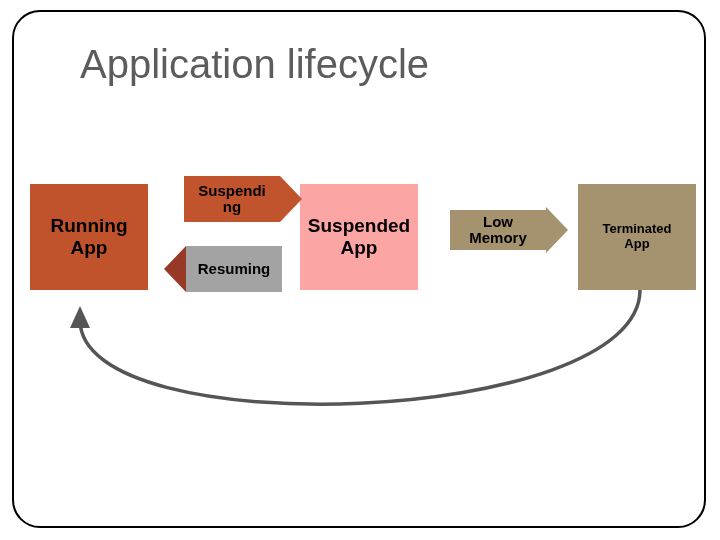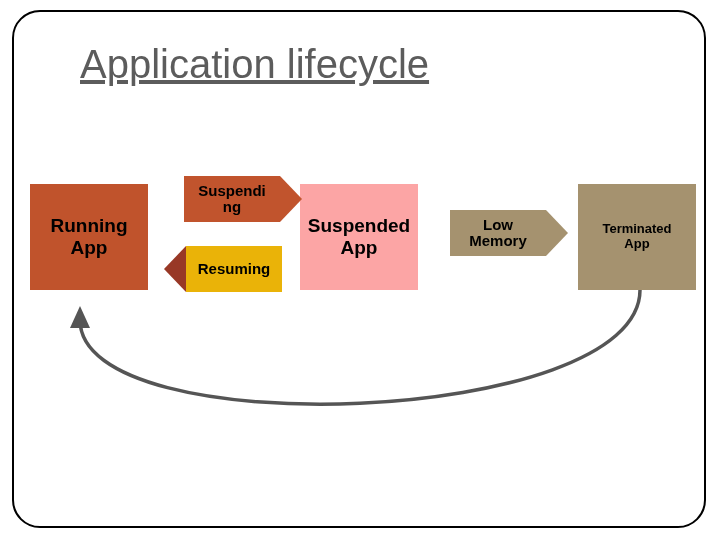--- a/index.html
+++ b/index.html
@@ -20,21 +20,20 @@
     border-radius: 28px;
     box-sizing: border-box;
   }
   .title {
     position: absolute;
     left: 80px;
     top: 42px;
     font-size: 40px;
     color: #5c5c5c;
     font-weight: 400;
-    text-decoration: underline;
   }
   .box {
     position: absolute;
     display: flex;
     align-items: center;
     justify-content: center;
     text-align: center;
     color: #000;
     font-weight: 700;
     line-height: 1.15;
@@ -72,22 +71,22 @@
     left: -22px;
     top: 50%;
     transform: translateY(-50%);
     width: 0; height: 0;
     border-top: 23px solid transparent;
     border-bottom: 23px solid transparent;
     border-right: 22px solid var(--ac);
   }
 
   .arrow1 { left: 164px; top: 176px; width: 96px; height: 46px; background:#c1542d;margin-left:20px; --ac:#c1542d; }
-  .arrow2 { left: 186px; top: 246px; width: 96px; height: 46px; background:#eab308;text-align:right; --ac:#983826; }
-  .arrow3 { left: 450px; top: 210px; width: 96px; height: 46px; background:#a5926f; --ac:#a5926f; }
+  .arrow2 { left: 186px; top: 246px; width: 96px; height: 46px; background:#a3a3a3;text-align:right; --ac:#983826; }
+  .arrow3 { left: 450px; top: 210px; width: 96px; height: 40px; background:#a5926f; --ac:#a5926f; }
 
   
   .return-arrow {
     position: absolute;
     left: 30px;
     top: 286px;
     width: 660px;
     height: 170px;
     pointer-events: none;
   }

